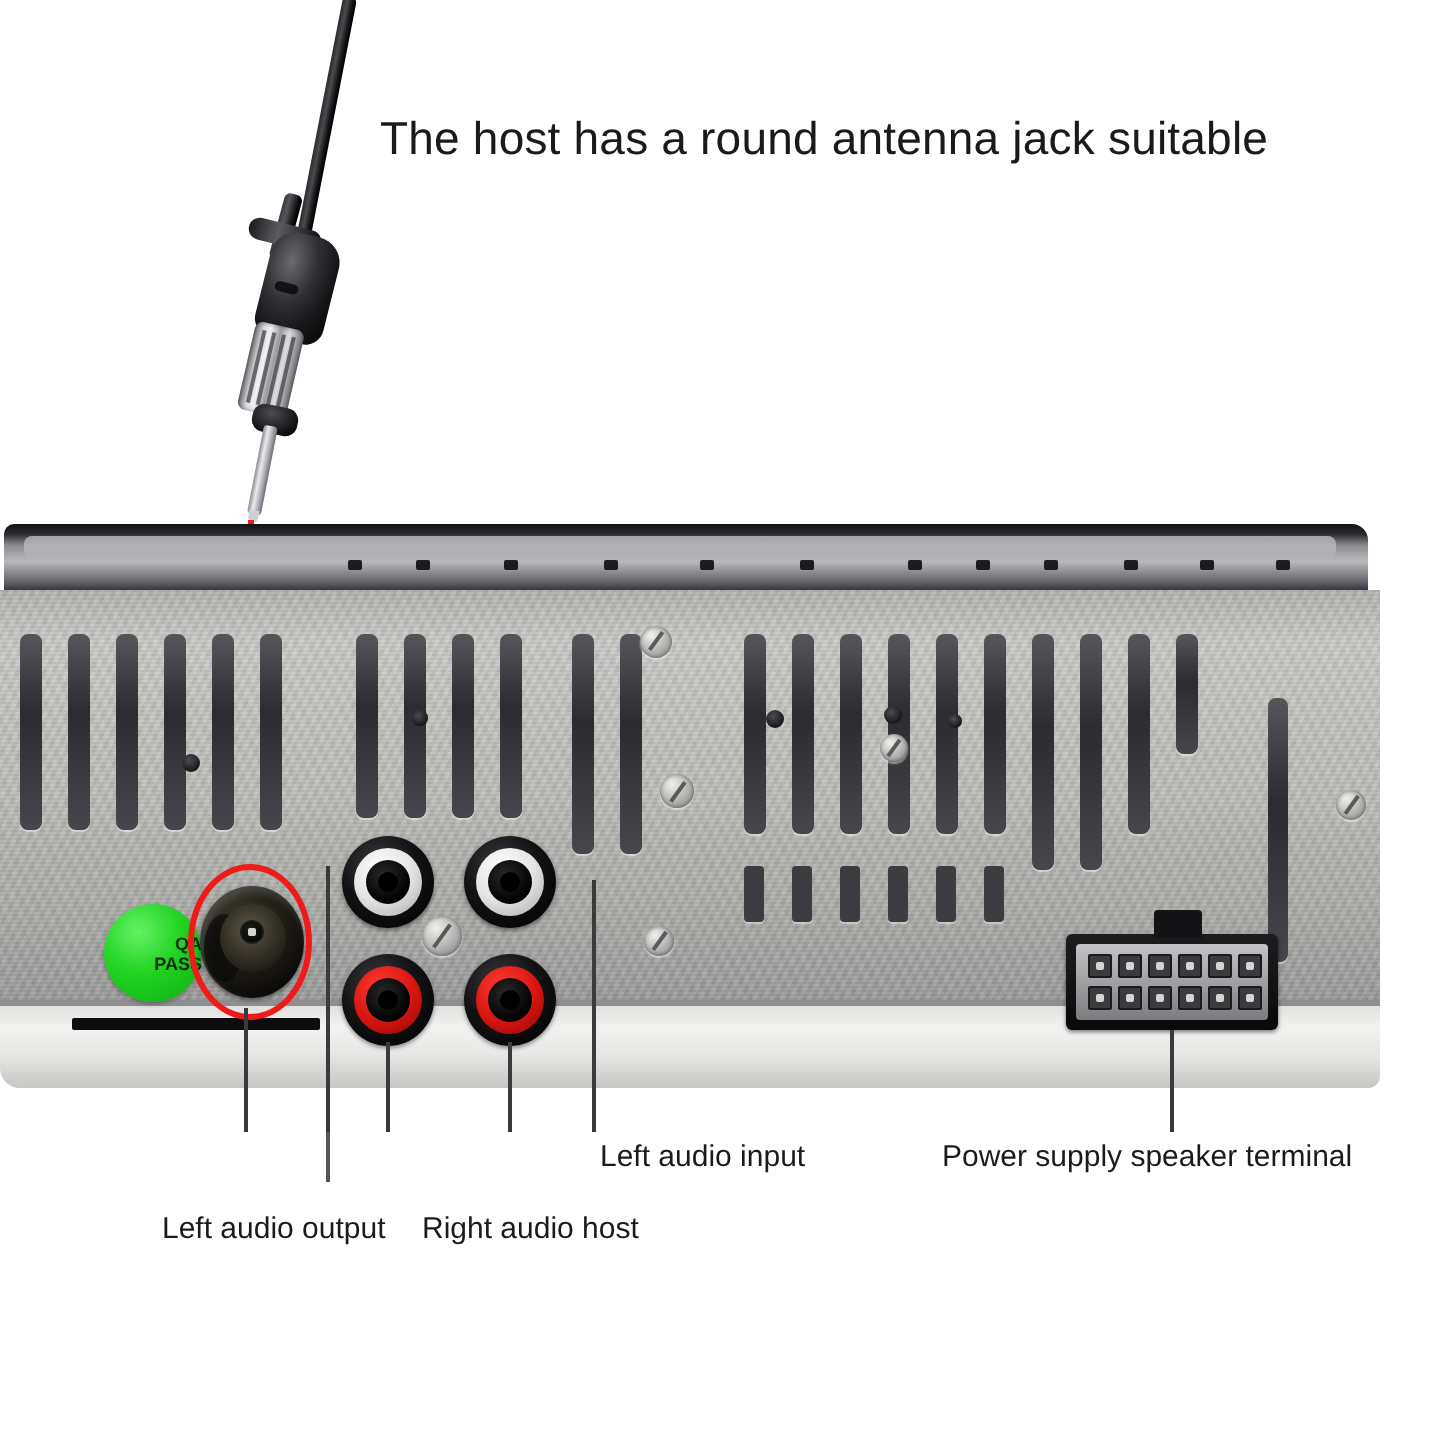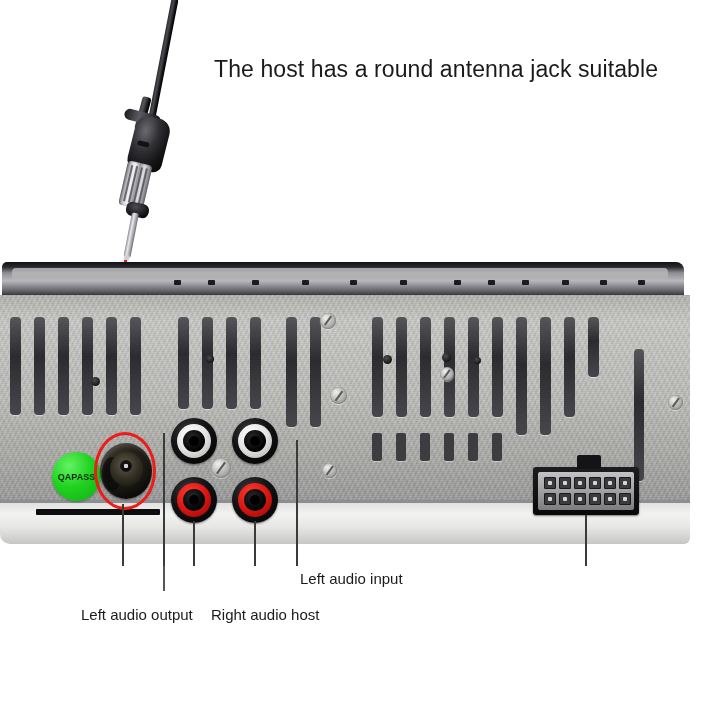--- a/index.html
+++ b/index.html
@@ -1,21 +1,21 @@
 <!DOCTYPE html>
 <html><head>
 <meta charset="utf-8">
 <style>
   html,body{margin:0;padding:0;background:#fff;}
   body{width:720px;height:720px;overflow:hidden;font-family:"Liberation Sans",sans-serif;}
   #stage{position:relative;width:720px;height:720px;background:#ffffff;}
 
   
   .headline{
-    position:absolute;left:214px;top:55px;width:500px;
+    position:absolute;left:190px;top:55px;width:500px;
     font-size:23px;line-height:28px;color:#1a1a1a;
     letter-spacing:.1px;white-space:nowrap;
     font-family:"Liberation Sans",sans-serif;
   }
 
   
   .ant-cable{
     position:absolute;left:148px;top:-4px;width:7px;height:124px;
     background:linear-gradient(90deg,#2a2a2c 0%,#4b4b50 35%,#121214 75%,#000 100%);
     border-radius:3px;
@@ -142,21 +142,21 @@
     content:"";position:absolute;left:50%;top:15%;width:2px;height:70%;
     margin-left:-1px;background:#5a5a59;transform:rotate(36deg);
   }
   .hole{position:absolute;border-radius:50%;background:radial-gradient(circle at 40% 35%,#4e4e52,#17171a 70%);}
 
   
   .qapass{
     position:absolute;left:52px;top:452px;width:49px;height:49px;border-radius:50%;
     background:radial-gradient(circle at 35% 28%,#63f263 0%,#21d321 45%,#0fae14 100%);
     color:#0d2d0d;font-size:9px;line-height:10px;font-weight:bold;
-    display:flex;flex-direction:row;align-items:center;justify-content:center;
+    display:flex;flex-direction:column;align-items:flex-end;justify-content:center;
     text-align:center;font-family:"Liberation Sans",sans-serif;
     box-shadow:0 1px 2px rgba(0,0,0,.3);
   }
 
   
   .jack{
     position:absolute;left:100px;top:443px;width:52px;height:56px;border-radius:50%;
     background:radial-gradient(circle at 38% 32%,#3b372c 0%,#221f18 40%,#0c0b08 75%,#000 100%);
     box-shadow:inset 2px 3px 4px rgba(255,255,255,.18),0 1px 2px rgba(0,0,0,.5);
   }
@@ -388,14 +388,15 @@
   <div class="lead" style="left:163px;top:433px;height:133px"></div>
   <div class="lead" style="left:193px;top:521px;height:45px"></div>
   <div class="lead" style="left:254px;top:521px;height:45px"></div>
   <div class="lead" style="left:296px;top:440px;height:126px"></div>
   <div class="lead" style="left:585px;top:515px;height:51px"></div>
   <div class="vsep" style="left:163px;top:566px;height:25px"></div>
 
   <div class="cap" style="left:81px;top:606px">Left audio output</div>
   <div class="cap" style="left:211px;top:606px">Right audio host</div>
   <div class="cap" style="left:300px;top:570px">Left audio input</div>
+  <div class="cap" style="left:471px;top:570px">Power supply speaker terminal</div>
 
 </div>
 
 </body></html>

